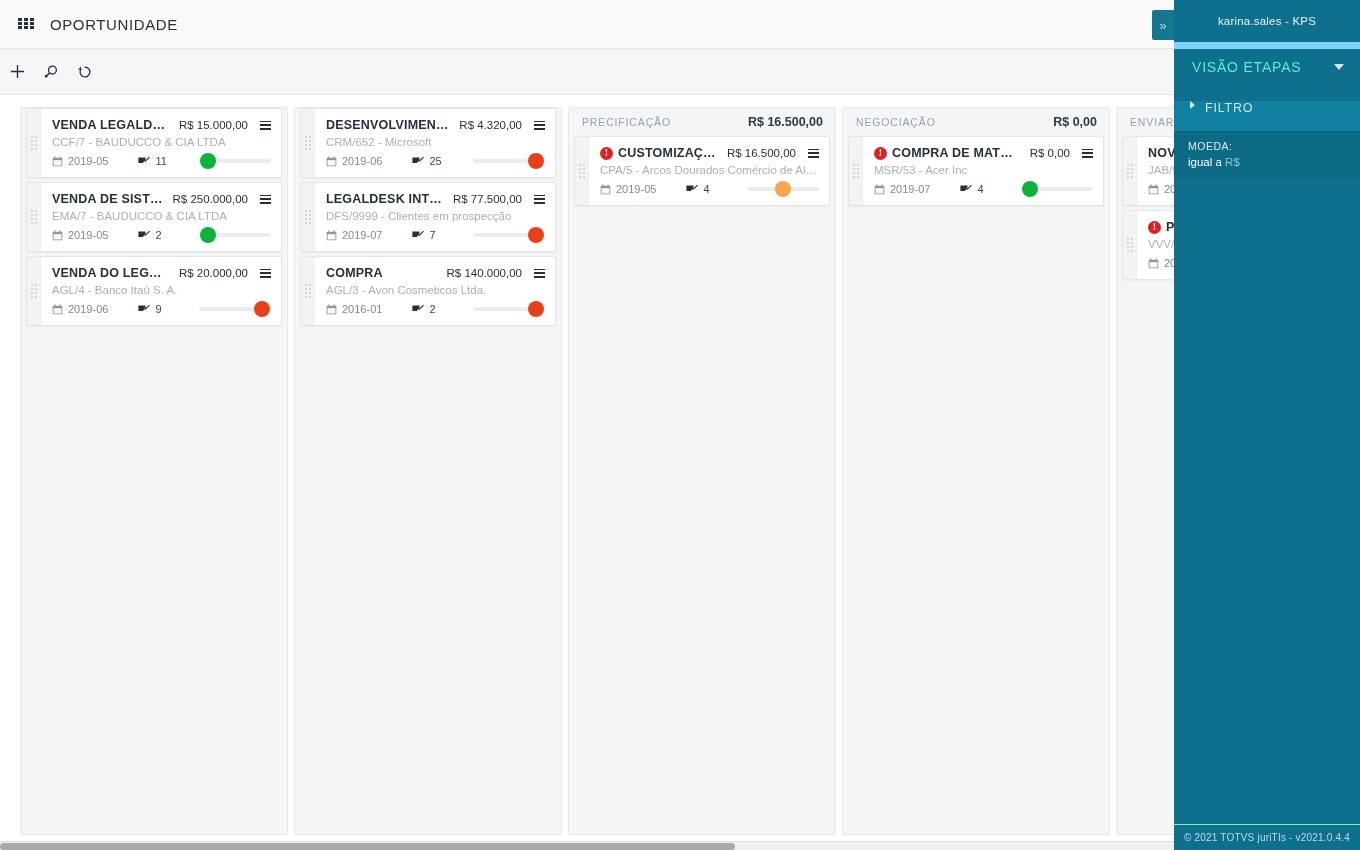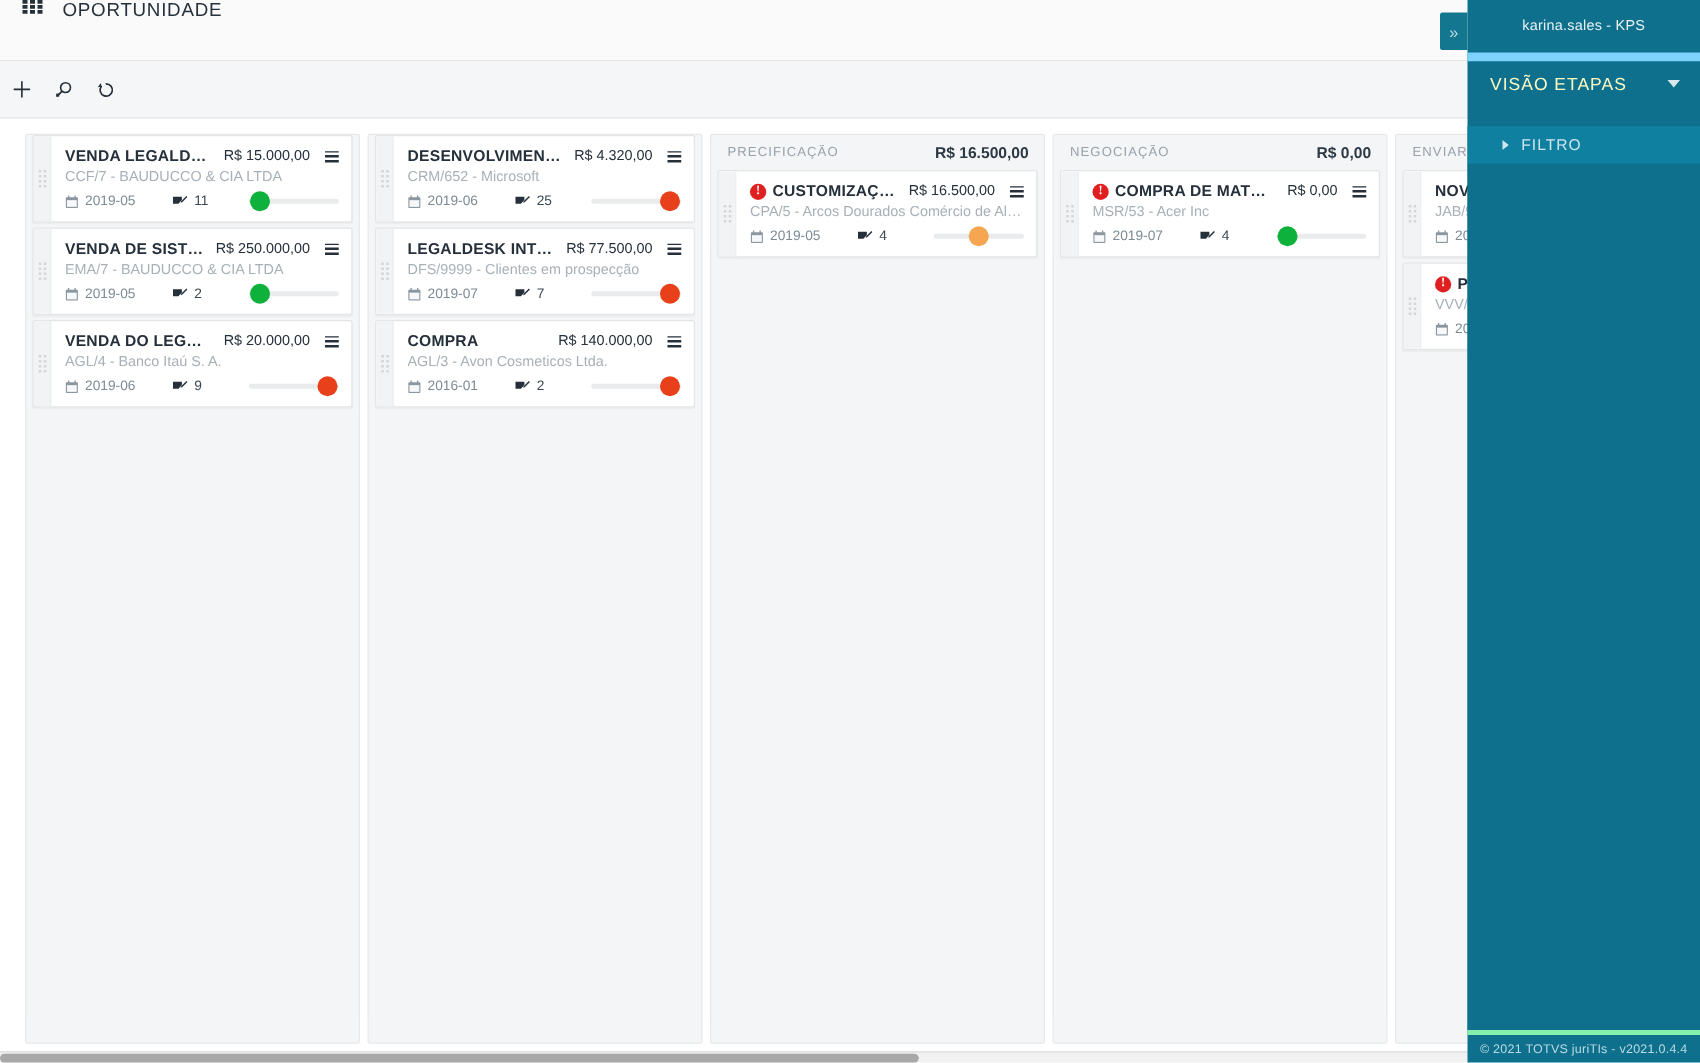--- a/index.html
+++ b/index.html
@@ -8,21 +8,21 @@
     font-family: "Liberation Sans", sans-serif;
     background: #ffffff;
     overflow: hidden;
   }
 
   
   .topbar {
     position: absolute; top: 0; left: 0; width: 1360px; height: 49px;
     background: #fafafa;
     border-bottom: 1px solid #e4e4e4;
-    display: flex; align-items: flex-start;
+    display: flex; align-items: center;
   }
   .grid-icon {
     margin-left: 18px; width: 16px; height: 12px;
     display: grid; grid-template-columns: repeat(3, 4px);
     grid-template-rows: repeat(3, 3px); gap: 1px 2px;
   }
   .grid-icon i { background: #25303b; display: block; width: 4px; height: 3px; }
   .app-title {
     margin-left: 16px; font-size: 15px; letter-spacing: 0.6px;
     color: #25303b; font-weight: 400;
@@ -150,52 +150,52 @@
     background: #0e708c; z-index: 20;
     display: flex; flex-direction: column;
   }
   .rp-user {
     height: 49px; display: flex; align-items: center; justify-content: center;
     font-size: 11.5px; color: #e9f2f5; letter-spacing: 0.2px;
     border-bottom: 7px solid #7dd3fc;
   }
   .rp-visao {
     height: 52px; display: flex; align-items: center;
-    padding: 0 16px 17px 18px; color: #fef9c3;
+    padding: 0 16px 17px 18px; color: #5eead4;
     font-size: 14px; letter-spacing: 0.8px; cursor: pointer;
   }
   .rp-caret {
     margin-left: auto;
     width: 0; height: 0; border-left: 5px solid transparent;
     border-right: 5px solid transparent; border-top: 6px solid #d7e9ef;
   }
   .rp-filtro {
-    height: 30px; background: #1080a0; display: flex; align-items: center;
-    padding: 0 0 0 28px; color: #cfe6ed; font-size: 12.5px;
+    height: 30px; background: #1080a0; display: flex; 
+    padding: 0 0 0 16px; color: #cfe6ed; font-size: 12.5px;
     letter-spacing: 0.8px; cursor: pointer;
   }
   .rp-arrow {
     width: 0; height: 0; margin-right: 10px;
     border-top: 4px solid transparent; border-bottom: 4px solid transparent;
     border-left: 5px solid #cfe6ed;
   }
   .rp-filter-body {
     background: #0c6a84; padding: 9px 14px 11px 14px;
   }
   .rp-f-label {
     font-size: 10.5px; color: #d8ecf2; letter-spacing: 0.5px;
     text-transform: uppercase;
   }
   .rp-f-value { font-size: 11.5px; color: #ffffff; margin-top: 4px; }
   .rp-f-value .cur { color: #8fc7d8; }
   .rp-fill { flex: 1; background: #0e708c; }
   .rp-footer {
     height: 26px; display: flex; align-items: center; justify-content: center;
     font-size: 10px; color: #b9dbe5; letter-spacing: 0.2px;
-    border-top: 4px solid #86efac;
+    border-top: 1px solid #86efac;
   }
   .collapse-btn {
     position: absolute; top: 10px; left: -22px; width: 22px; height: 30px;
     background: #12778f; display: flex; align-items: center; justify-content: center;
     color: #bcdde7; font-size: 13px; cursor: pointer;
     border-radius: 2px 0 0 2px;
   }
 
   
   .hscroll {
@@ -758,15 +758,22 @@
   <div class="collapse-btn">»</div>
   <div class="rp-user">karina.sales - KPS</div>
   <div class="rp-visao">
     <span>VISÃO ETAPAS</span>
     <span class="rp-caret"></span>
   </div>
   <div class="rp-filtro">
     <span class="rp-arrow"></span>
     <span>FILTRO</span>
   </div>
+  <div class="rp-filter-body">
+    <div class="rp-f-label">MOEDA:</div>
+    <div class="rp-f-value">
+      <span>igual a</span>
+      <span class="cur">R$</span>
+    </div>
+  </div>
   <div class="rp-fill"></div>
   <div class="rp-footer">© 2021 TOTVS juriTIs - v2021.0.4.4</div>
 </div>
 
 </body></html>

